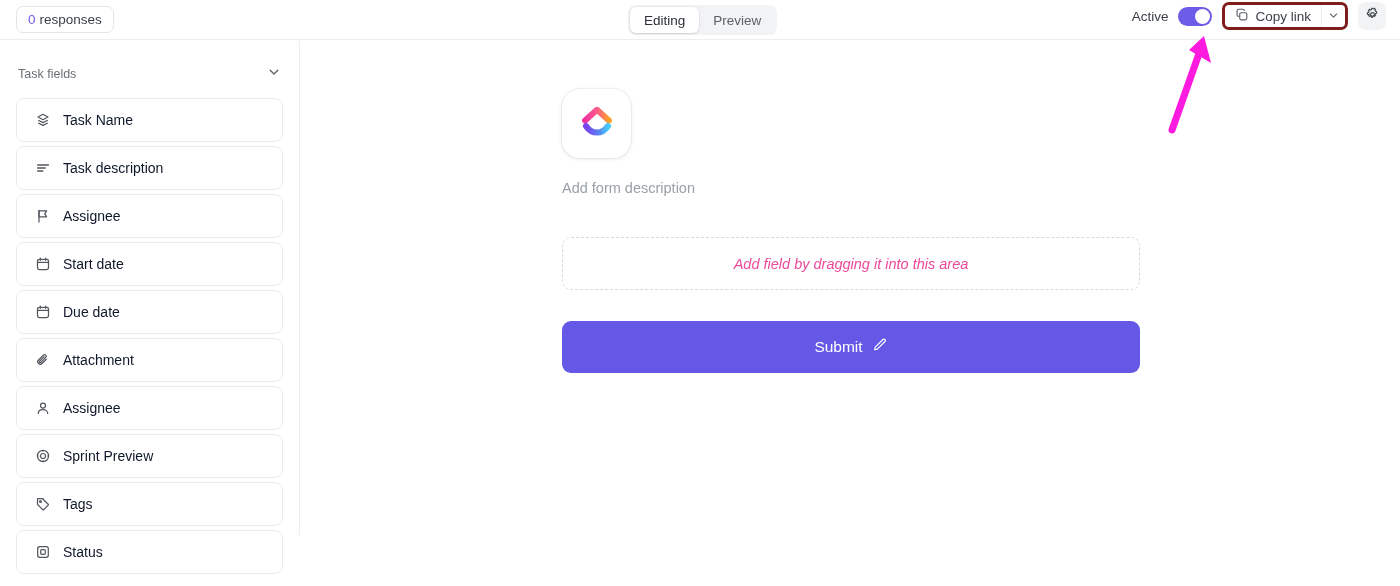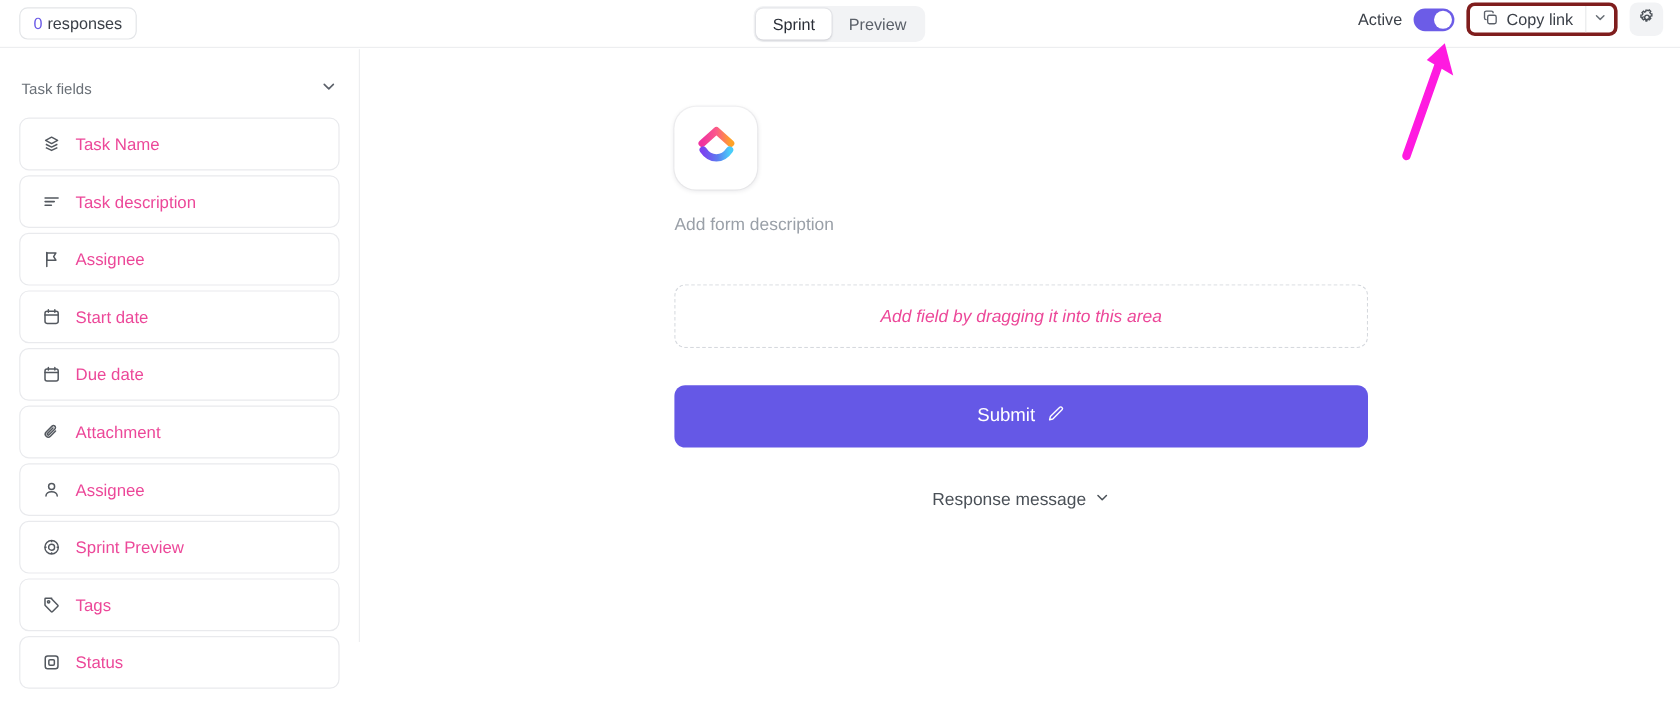--- a/index.html
+++ b/index.html
@@ -105,21 +105,21 @@
   .side-head-title { font-size: 12.5px; color: #6a7077; }
   .field-list { display: flex; flex-direction: column; gap: 4px; margin-top: 4px; }
   .field-row {
     height: 44px;
     border: 1px solid #e9eaed; border-radius: 8px;
     background: #fff;
     display: flex; align-items: center; gap: 12px;
     padding: 0 17px;
     cursor: grab;
   }
-  .field-label { font-size: 14px; color: #ec4899; }
+  .field-label { font-size: 14px; color: #0f172a; }
   .field-icon { width: 17px; height: 17px; display: flex; align-items: center; justify-content: center; flex: none; }
 
   
   .canvas {
     position: absolute; left: 301px; top: 41px;
     width: 1099px; height: 545px;
     background: #ffffff;
   }
   .form-wrap { position: absolute; left: 261px; top: 48px; width: 578px; }
 
@@ -170,21 +170,21 @@
 <body>
 
 <div class="topbar">
 
   <div class="responses-pill">
     <span class="responses-count">0</span>
     <span>responses</span>
   </div>
 
   <div class="seg">
-    <button class="seg-btn active">Sprint</button>
+    <button class="seg-btn active">Editing</button>
     <button class="seg-btn">Preview</button>
   </div>
 
   <div class="tr-group">
     <span class="active-label">Active</span>
 
     <div class="toggle">
       <div class="knob"></div>
     </div>
 
@@ -367,28 +367,20 @@
 
     <button class="submit-btn">
       <span>Submit</span>
       <span>
         <svg width="16" height="16" viewBox="0 0 18 18" fill="none" stroke="#ffffff" stroke-width="1.3" stroke-linecap="round" stroke-linejoin="round">
           <path d="M12.3 2.8a1.6 1.6 0 0 1 2.3 2.3L6 13.7l-3 .7.7-3z"></path>
         </svg>
       </span>
     </button>
 
-    <div class="resp-msg">
-      <span>Response message</span>
-      <span>
-        <svg width="13" height="13" viewBox="0 0 14 14" fill="none" stroke="#4a5057" stroke-width="1.35" stroke-linecap="round" stroke-linejoin="round">
-          <path d="M3.2 5.3 7 9.1l3.8-3.8"></path>
-        </svg>
-      </span>
-    </div>
 
   </div>
 </main>
 
 <svg class="arrow-anno" viewBox="0 0 75 115">
   <g>
     <line x1="17" y1="108" x2="46" y2="26" stroke="#ff1ae0" stroke-width="7" stroke-linecap="round"></line>
     <path d="M49 14 L56 41 L34 28 Z" fill="#ff1ae0"></path>
   </g>
 </svg>

